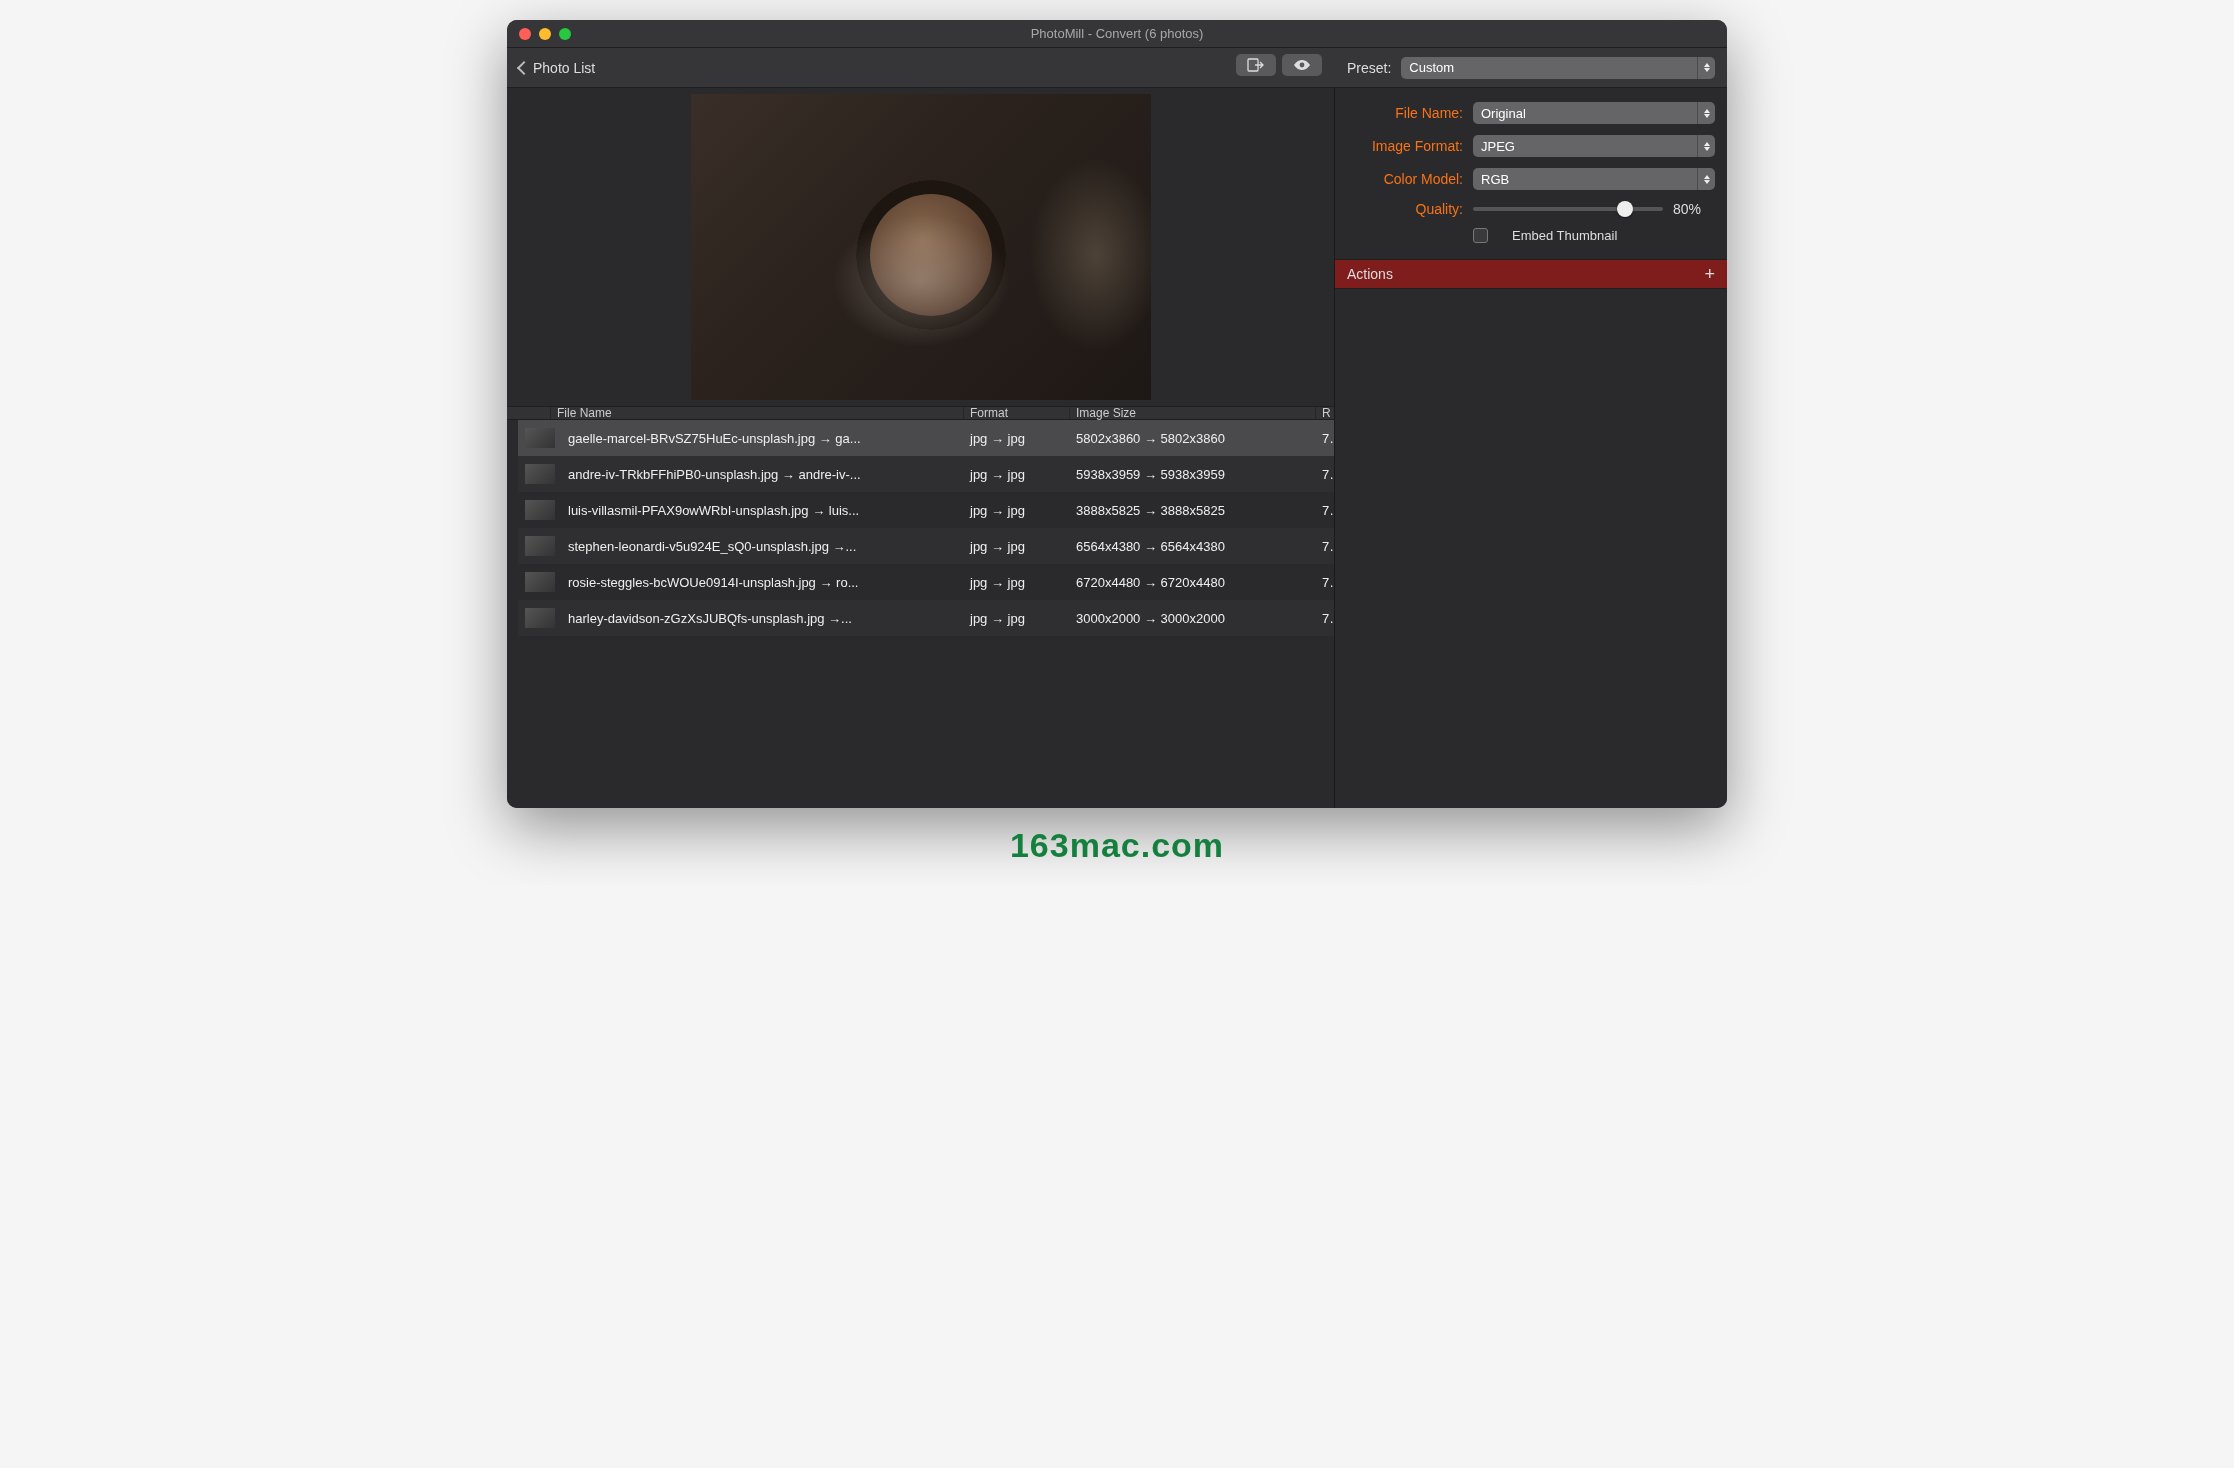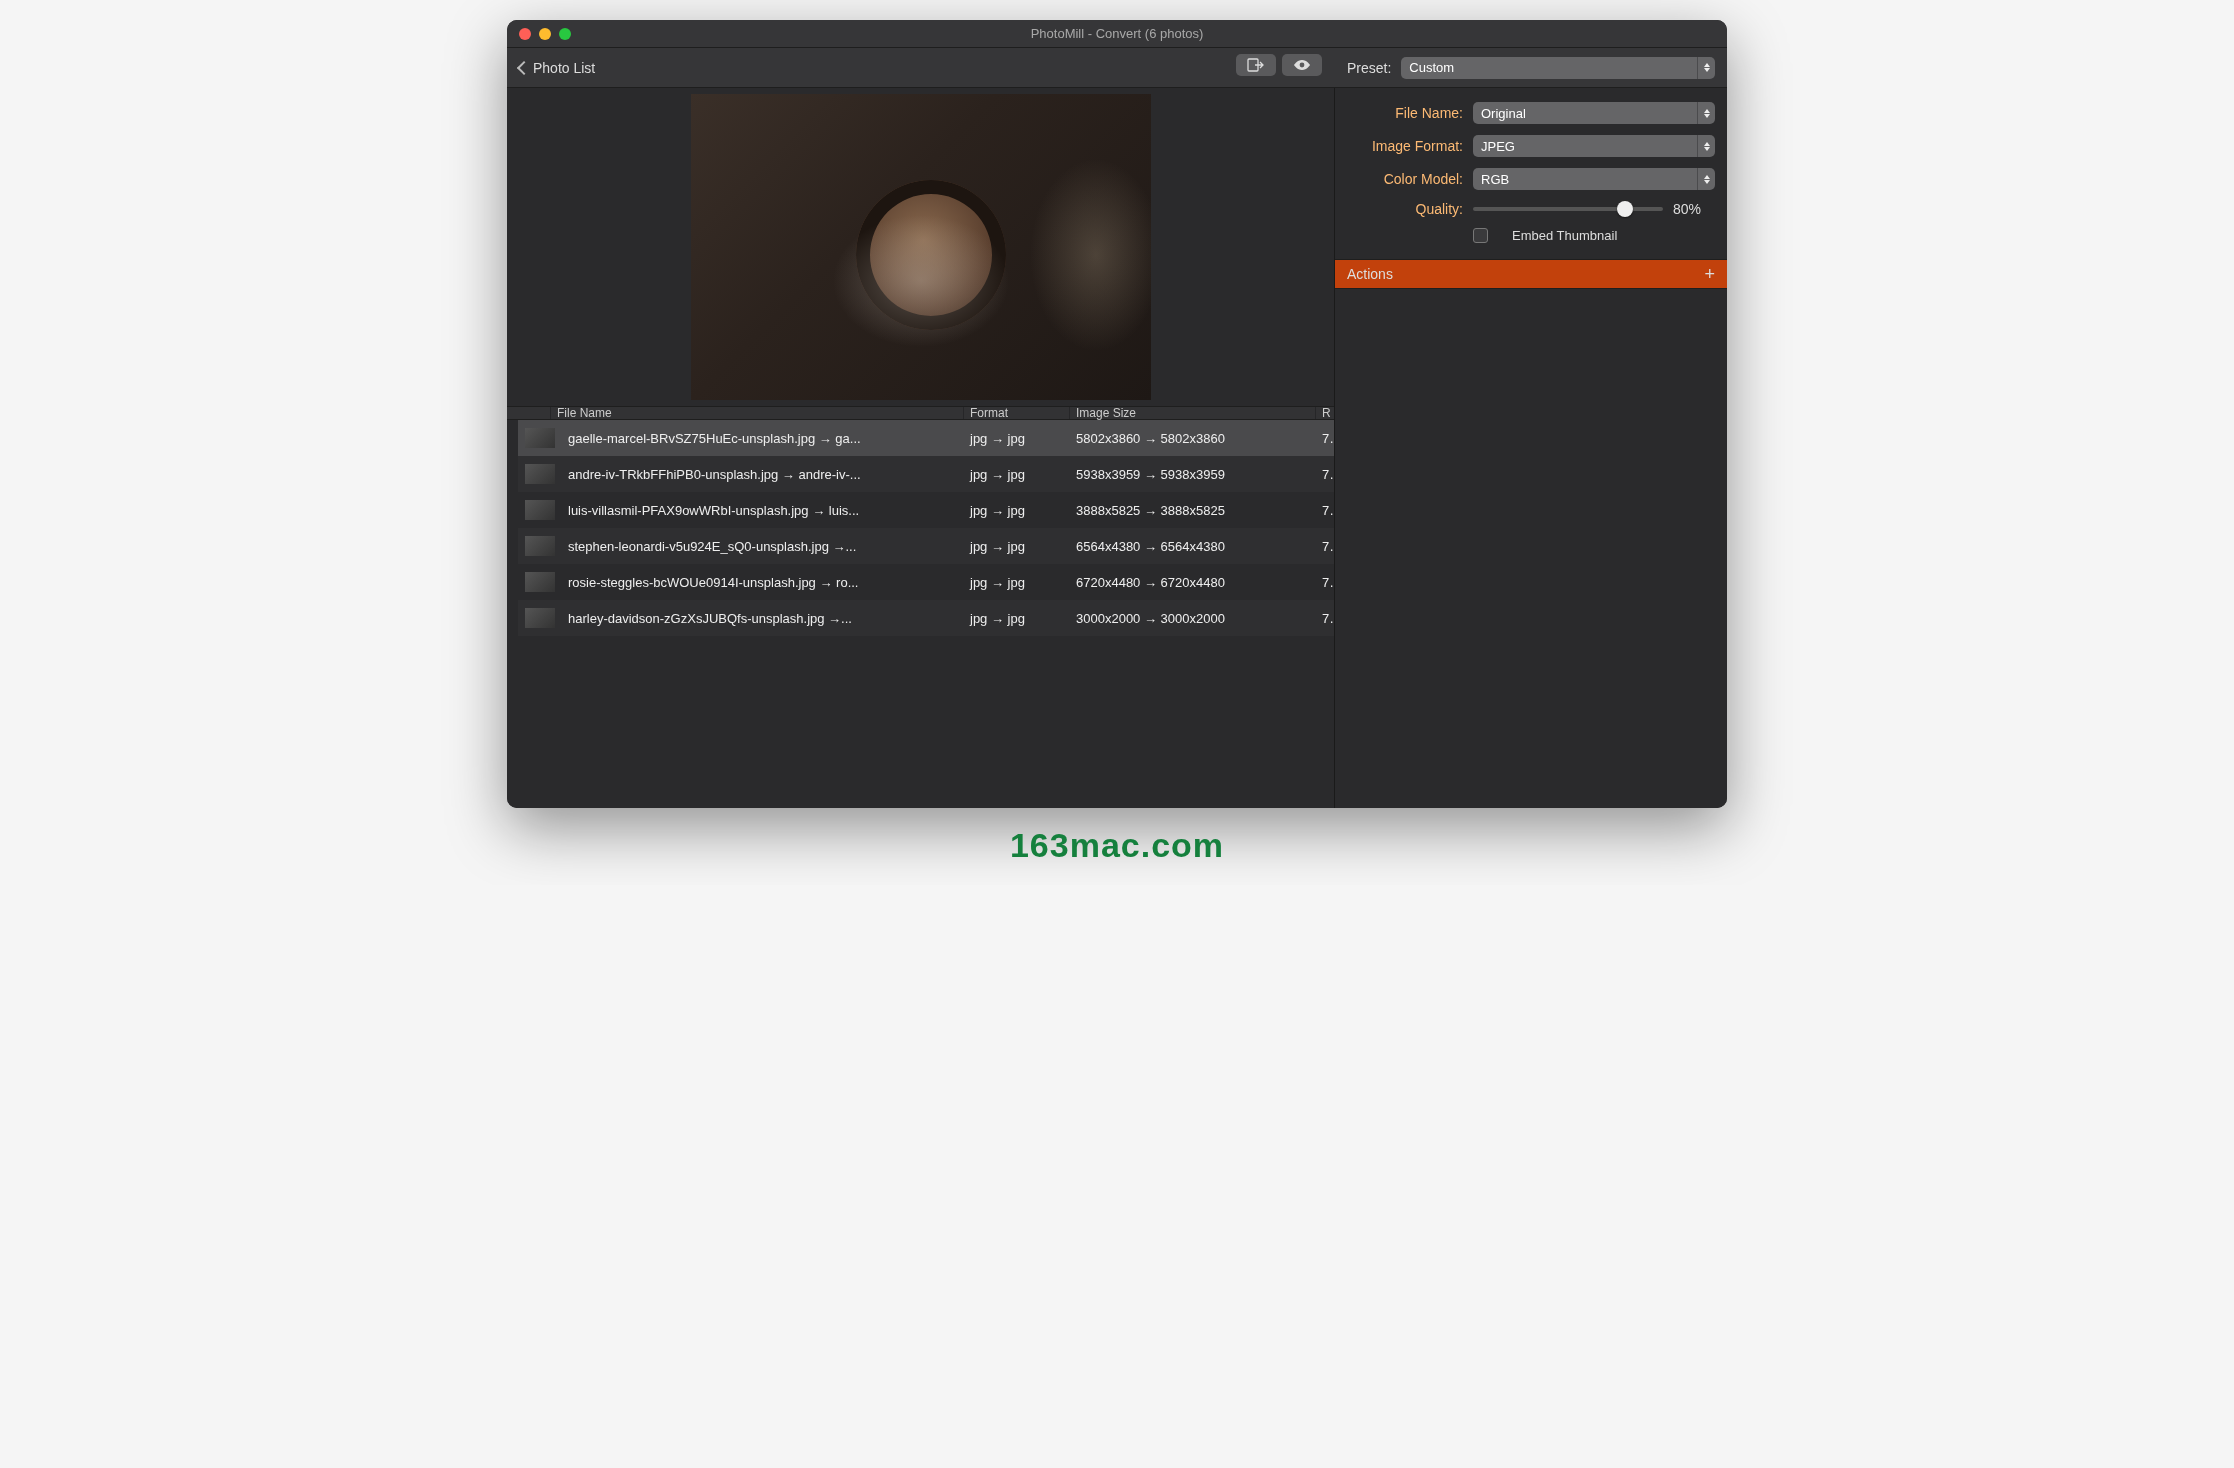--- a/index.html
+++ b/index.html
@@ -239,21 +239,21 @@
   }
   .caret-up{border-bottom:4px solid #eee;}
   .caret-down{border-top:4px solid #eee;}
   .settings {
     padding: 14px 12px 16px 12px;
     display:flex;
     flex-direction:column;
     gap:11px;
   }
   .setting-row { display:flex; align-items:center; gap:10px; }
-  .setting-label { width:116px; text-align:right; color:#fdba74; font-size:14px;}
+  .setting-label { width:116px; text-align:right; color:#f97316; font-size:14px;}
   .setting-control { flex:1; }
   .slider-wrap { flex:1; display:flex; align-items:center; gap:10px;}
   .slider {
     flex:1;
     height:4px;
     background:#555;
     border-radius:2px;
     position:relative;
   }
   .slider-thumb{
@@ -262,21 +262,21 @@
     width:16px;height:16px;border-radius:50%;
     background:#eee;
     box-shadow:0 1px 2px rgba(0,0,0,0.5);
   }
   .slider-val{ color:#ddd; font-size:14px; width:42px; text-align:left;}
   .checkbox-row{ display:flex; align-items:center; gap:24px; padding-left:126px; }
   .checkbox{
     width:15px;height:15px;border:1px solid #777;border-radius:3px;background:#3a3a3c;
   }
   .actions-header{
-    background:#c2410c;
+    background:#7f1d1d;
     height:30px;
     display:flex;
     align-items:center;
     justify-content:space-between;
     padding:4px 12px;
     color:#ddd;
     font-size:14px;
     border-top:1px solid #1e1e1e;
     border-bottom:1px solid #1e1e1e;
   }

